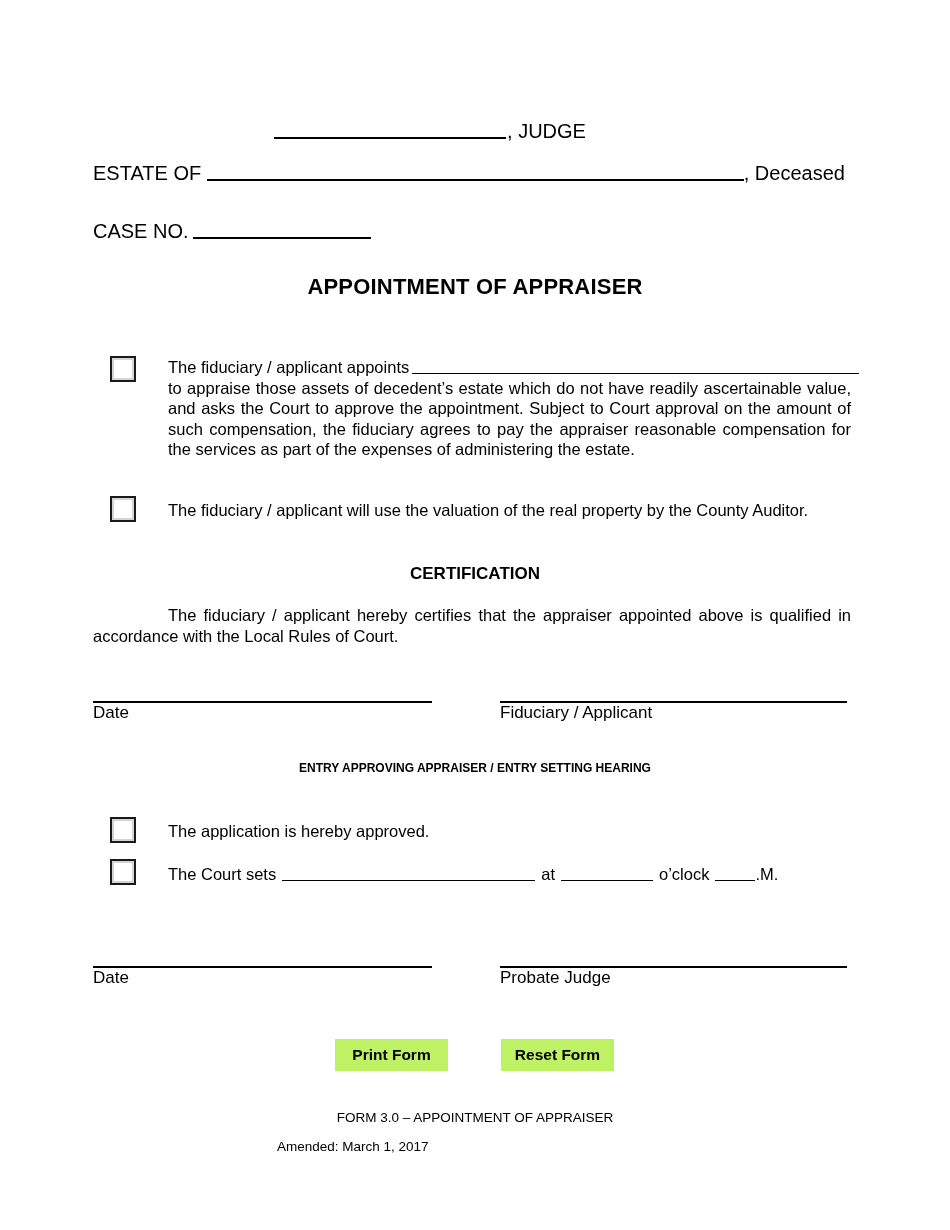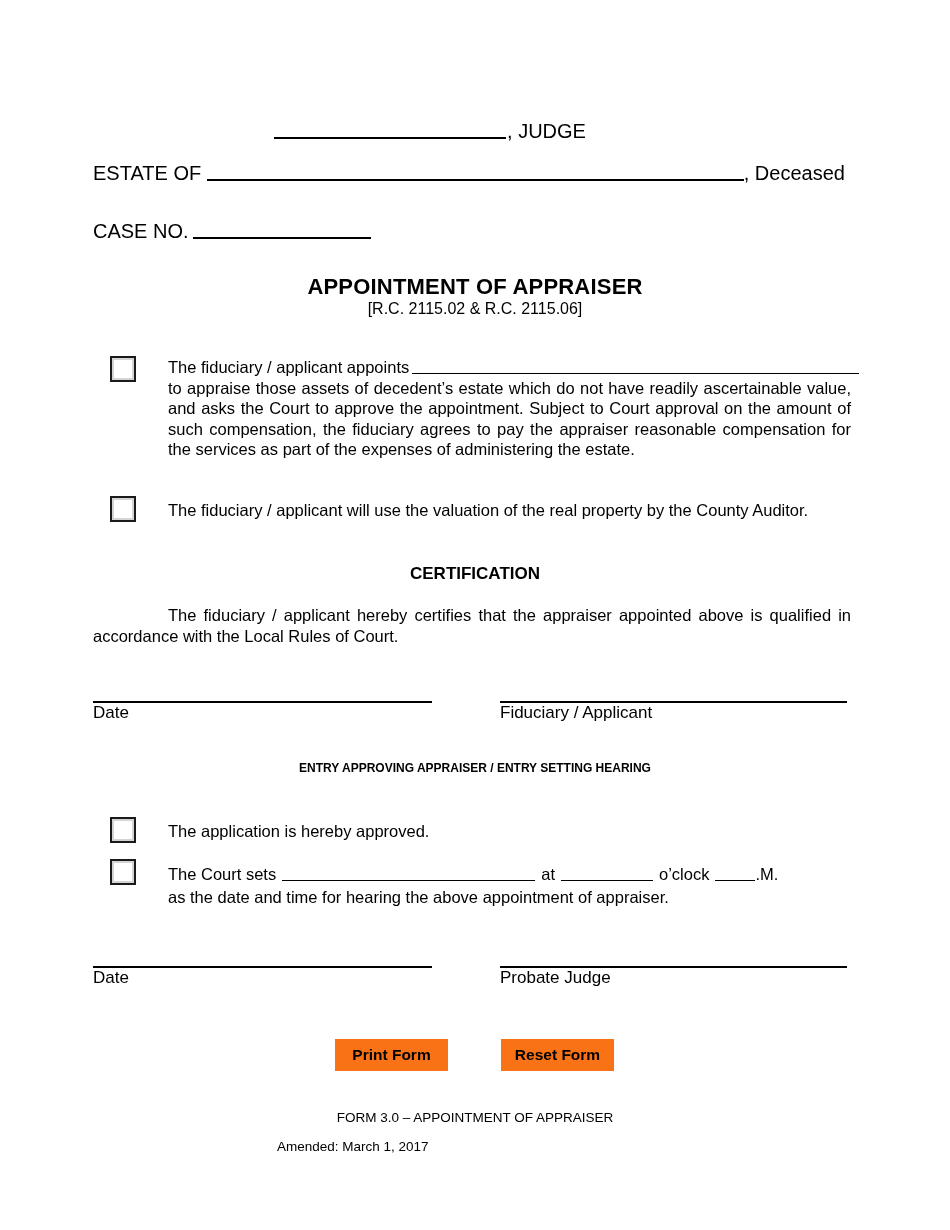--- a/index.html
+++ b/index.html
@@ -140,21 +140,21 @@
     height: 0;
   }
   .sig-label {
     position: absolute;
     font-size: 17px;
   }
 
   
   .form-btn {
     position: absolute;
-    background: #f97316;
+    background: #bef264;
     border: none;
     font-family: "Liberation Sans", sans-serif;
     font-size: 15.5px;
     font-weight: bold;
     color: #000;
     text-align: center;
     cursor: pointer;
     padding: 0;
     line-height: 32px;
     height: 32px;
@@ -190,21 +190,20 @@
 
   <div class="estate-row">
     <span>ESTATE OF </span><span class="fill"></span><span>, Deceased</span>
   </div>
 
   <div class="case-row">
     <span>CASE NO.</span><span class="fill"></span>
   </div>
 
   <div class="form-title">APPOINTMENT OF APPRAISER</div>
-  <div class="form-cite">[R.C. 2115.02 &amp; R.C. 2115.06]</div>
 
   <div class="cbox" style="left:110px; top:356px;"></div>
   <div class="block-text" style="left:168px; top:357px; width:683px;">
     <div class="lead-line"><span>The fiduciary / applicant appoints</span><span class="fill-rest"></span></div>
     <div>to appraise those assets of decedent’s estate which do not have readily ascertainable value, and asks the Court to approve the appointment.  Subject to Court approval on the amount of such compensation, the fiduciary agrees to pay the appraiser reasonable compensation for the services as part of the expenses of administering the estate.</div>
   </div>
 
   <div class="cbox" style="left:110px; top:496px;"></div>
   <div class="block-text" style="left:168px; top:500px; width:683px; text-align:left;">
     <div>The fiduciary / applicant will use the valuation of the real property by the County Auditor.</div>
@@ -223,21 +222,20 @@
   <div class="sec-head" style="top:761px; font-size:12px;">ENTRY APPROVING APPRAISER / ENTRY SETTING HEARING</div>
 
   <div class="cbox" style="left:110px; top:817px;"></div>
   <div class="block-text" style="left:168px; top:821px; width:683px; text-align:left;">
     <div>The application is hereby approved.</div>
   </div>
 
   <div class="cbox" style="left:110px; top:859px;"></div>
   <div class="block-text" style="left:168px; top:864px; width:690px; text-align:left;">
     <div class="lead-line"><span>The  Court sets</span><span class="fill-rest" style="width:253px; margin-left:6px;"></span><span style="margin-left:6px;">at</span><span class="fill-rest" style="width:92px; margin-left:6px;"></span><span style="margin-left:6px;">o’clock</span><span class="fill-rest" style="width:40px; margin-left:6px;"></span><span>.M.</span></div>
-    <div style="margin-top:2px;">as the date and time for hearing the above appointment of appraiser.</div>
   </div>
 
   <div class="sig-line" style="left:93px; top:966px; width:339px;"></div>
   <div class="sig-label" style="left:93px; top:968px;">Date</div>
   <div class="sig-line" style="left:500px; top:966px; width:347px;"></div>
   <div class="sig-label" style="left:500px; top:968px;">Probate Judge</div>
 
   <button class="form-btn" style="left:335px; top:1039px; width:113px;">Print Form</button>
   <button class="form-btn" style="left:501px; top:1039px; width:113px;">Reset Form</button>
 

